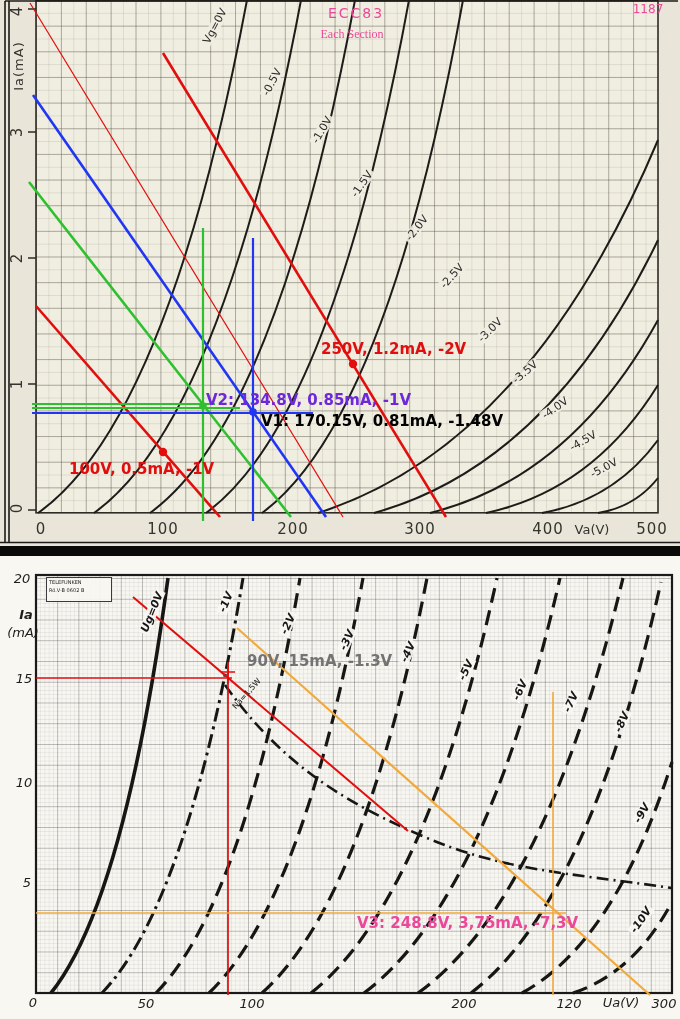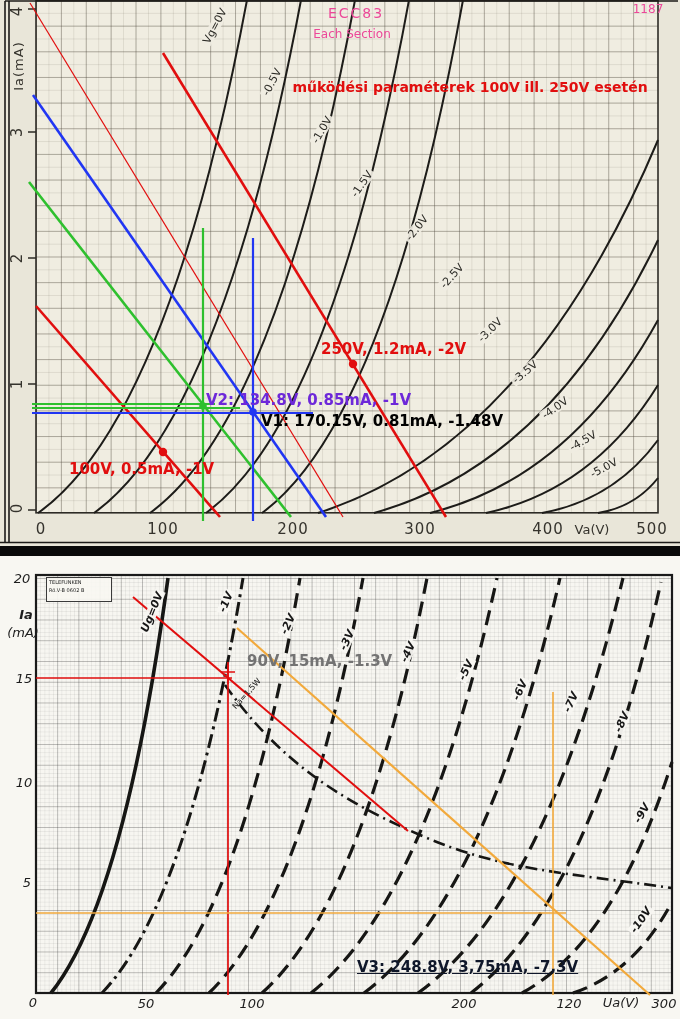--- a/index.html
+++ b/index.html
@@ -109,24 +109,23 @@
       <path d="M228 662 L228 995" stroke="#e10e0e" stroke-width="1.7"></path>
       <path d="M237 628 L650 995" stroke="#f2a93b" stroke-width="2.2"></path>
       <path d="M36 913 L566 913" stroke="#f2a93b" stroke-width="1.6"></path>
       <path d="M553 692 L553 995" stroke="#f2a93b" stroke-width="1.6"></path>
       <path d="M221 672 L235 672 M228 665 L228 684" stroke="#e10e0e" stroke-width="1.6"></path>
     </g>
   </g>
 </svg>
 
   <span class="ttl" style="left:356px;top:13px;font-size:14px;letter-spacing:2px;">ECC83</span>
-  <span class="ttl" style="left:352px;top:34px;font-size:12px;">Each Section</span>
+  <span class="ttl" style="left:352px;top:34px;font-size:12px;font-family:Liberation Serif, serif;">Each Section</span>
   <span class="ttl" style="left:648px;top:9px;font-size:12px;">1187</span>
 
-  <span class="ann" style="left:470px;top:87px;transform:translate(-50%,-50%);font-size:14px;color:#e10e0e;">működési paraméterek 100V ill. 250V esetén</span>
 
   <span class="lbl ttick" style="left:17px;top:11px;--r:-90deg;">4</span>
   <span class="lbl ttick" style="left:17px;top:132px;--r:-90deg;">3</span>
   <span class="lbl ttick" style="left:17px;top:258px;--r:-90deg;">2</span>
   <span class="lbl ttick" style="left:17px;top:384px;--r:-90deg;">1</span>
   <span class="lbl ttick" style="left:17px;top:508px;--r:-90deg;">0</span>
   <span class="lbl ttick" style="left:18px;top:66px;--r:-90deg;font-size:13px;">Ia(mA)</span>
 
   <span class="lbl ttick" style="left:41px;top:529px;">0</span>
   <span class="lbl ttick" style="left:163px;top:529px;">100</span>
@@ -181,15 +180,15 @@
   <span class="lbl clb" style="left:408px;top:652px;--r:-65deg;">-4V</span>
   <span class="lbl clb" style="left:466px;top:670px;--r:-65deg;">-5V</span>
   <span class="lbl clb" style="left:520px;top:690px;--r:-65deg;">-6V</span>
   <span class="lbl clb" style="left:571px;top:702px;--r:-65deg;">-7V</span>
   <span class="lbl clb" style="left:622px;top:722px;--r:-65deg;">-8V</span>
   <span class="lbl clb" style="left:642px;top:813px;--r:-60deg;">-9V</span>
   <span class="lbl clb" style="left:641px;top:920px;--r:-55deg;">-10V</span>
   <span class="lbl" style="left:247px;top:694px;--r:-48deg;font-size:8px;color:#161616;">Na=1,5W</span>
 
   <span class="ann" style="left:247px;top:654px;color:#737373;">90V, 15mA, -1.3V</span>
-  <span class="ann" style="left:357px;top:960px;color:#0f172a;text-decoration:underline;">V3: 248.8V, 3,75mA, -7,3V</span>
+  <span class="ann" style="left:357px;top:916px;color:#ec4899;">V3: 248.8V, 3,75mA, -7,3V</span>
 
 </div>
 
 </body></html>

